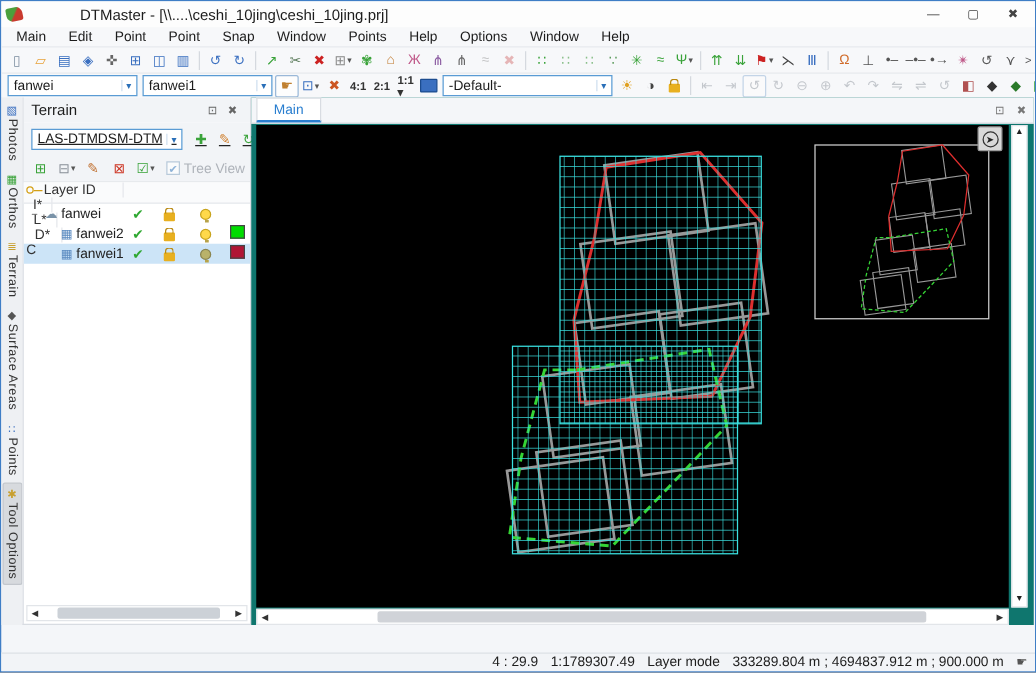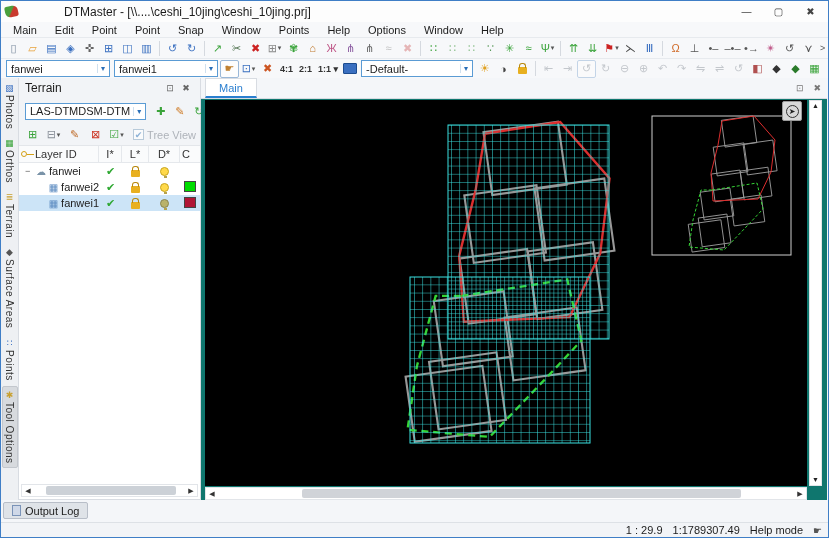--- a/index.html
+++ b/index.html
@@ -34,30 +34,30 @@
   .dock-tabs{position:absolute;top:77px;left:0;width:17px;bottom:37px;background:#eef0f3;display:flex;flex-direction:column;align-items:center;padding-top:2px;gap:3px;}
   .dock-tab{display:flex;flex-direction:column;align-items:center;padding:3px 0;gap:2px;border-radius:2px;width:16px;}
   .dock-tab.active{background:#d7dade;border:1px solid #c3c7cd;}
   .dock-tab .dt-icon{font-size:9px;line-height:10px;}
   .dock-tab .dt-label{writing-mode:vertical-rl;font-size:10px;color:#333;letter-spacing:.5px;}
   
   .panel{position:absolute;top:77px;left:17px;width:183px;bottom:37px;background:#fff;border:1px solid #d8dce2;border-top:none;}
   .panel-head{height:20px;background:#f2f4f7;display:flex;align-items:center;padding:0 6px;}
   .panel-title{flex:1;font-size:12px;color:#1c1c1c;}
   .panel-hbtn{width:16px;text-align:center;color:#666;font-size:9px;}
-  .panel-combo-row{height:26px;background:#f2f4f7;display:flex;align-items:center;padding:0 4px;gap:3px;}
+  .panel-combo-row{height:26px;background:#f2f4f7;display:flex;align-items:center;padding:0 4px;gap:3px;text-decoration:underline;}
   .panel-combo{width:128px;}
   .small-ico{width:16px;text-align:center;font-size:11px;}
   .panel-tools{height:22px;background:#f2f4f7;display:flex;align-items:center;padding:0 4px;gap:2px;border-bottom:1px solid #e3e6ea;}
   .treeview{margin-left:auto;display:flex;align-items:center;gap:3px;opacity:.65;}
   .cb{width:11px;height:11px;background:#fff;border:1px solid #9ab4cc;color:#5a91c8;font-size:9px;line-height:10px;text-align:center;}
   .tv-label{color:#8a9099;}
   
   .ltable{background:#fff;}
-  .lt-head{height:17px;display:flex;align-items:flex-start;border-bottom:1px solid #e5e8ec;color:#333;background:#fafbfc;}
+  .lt-head{height:17px;display:flex;align-items:flex-start;border-bottom:1px solid #e5e8ec;color:#333;background:#fafbfc;flex-direction:column;}
   .lt-head .c{border-right:1px solid #e5e8ec;height:100%;display:flex;align-items:center;padding:0 2px;}
   .c-name{width:80px;gap:3px;} .c-i{width:23px;justify-content:center;} .c-l{width:27px;justify-content:center;}
   .c-d{width:31px;justify-content:center;} .c-c{flex:1;padding-left:4px;}
   .lt-row{height:16px;display:flex;align-items:center;}
   .lt-row.selected{background:#cce4f7;}
   .cell-name{width:80px;display:flex;align-items:center;gap:3px;overflow:hidden;}
   .cell-i{width:23px;text-align:center;} .cell-l{width:27px;display:flex;justify-content:center;}
   .cell-d{width:31px;display:flex;justify-content:center;} .cell-c{flex:1;padding-left:4px;}
   .expander{color:#555;font-size:9px;width:8px;}
   .check{color:#2fa832;font-size:11px;}
@@ -274,21 +274,21 @@
         <span class="tb-caret">▾</span>
       </span>
       <span class="tb-btn">
         <span style="color: rgb(204, 85, 34);">✖</span>
       </span>
       <span class="tb-label">4:1</span>
       <span class="tb-label">2:1</span>
       <span class="tb-label">1:1 ▾</span>
       <span style="display: flex; align-items: center;">
         <span class="monitor-ico"></span>
-        <span class="combo" style="width: 112px;">
+        <span class="combo" style="width: 136px;">
           <span class="cval">-Default-</span>
           <span class="ccaret">▾</span>
         </span>
       </span>
       <span class="tb-btn">
         <span style="color: rgb(224, 160, 32);">☀</span>
       </span>
       <span class="tb-btn">
         <span style="color: rgb(68, 68, 68);">◑</span>
       </span>
@@ -542,27 +542,22 @@
     </div>
     <div class="hscroll">
       <span class="ps-arrow">◀</span>
       <span class="ps-track">
           <span class="hs-thumb"></span>
         </span>
       <span class="ps-arrow">▶</span>
     </div>
   </div>
 
-  <div class="output-row">
-    <span class="output-tab">
-      <span class="ol-icon"></span>
-      <span>Output Log</span>
-    </span>
-  </div>
 
   <div class="statusbar">
-    <span>1 : 29.9</span>
+    <span>4 : 29.9</span>
     <span>1:1789307.49</span>
-    <span>Help mode</span>
+    <span>Layer mode</span>
+    <span>333289.804 m ; 4694837.912 m ; 900.000 m</span>
     <span class="hand-icon">☛</span>
   </div>
 
 </div>
 
 </body></html>

